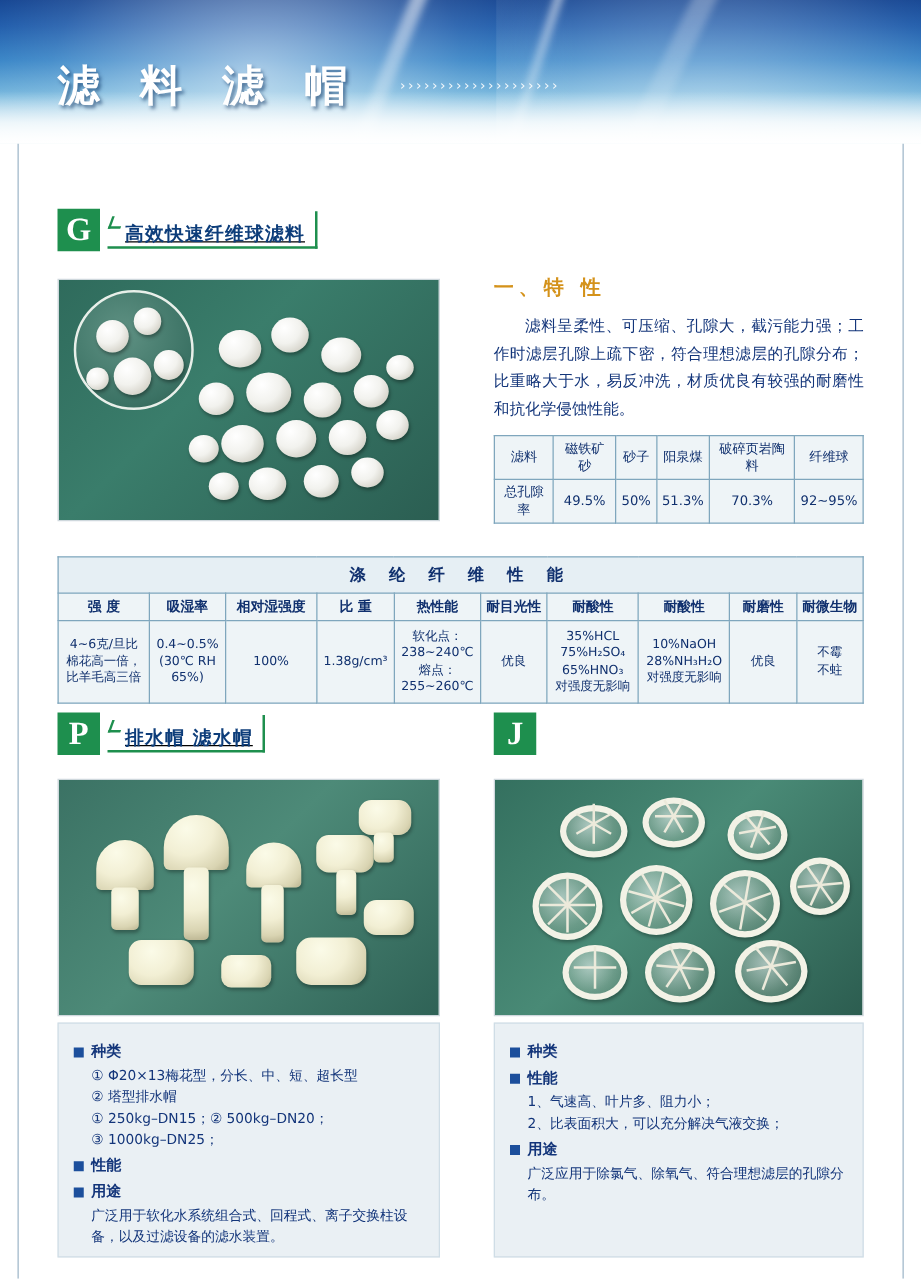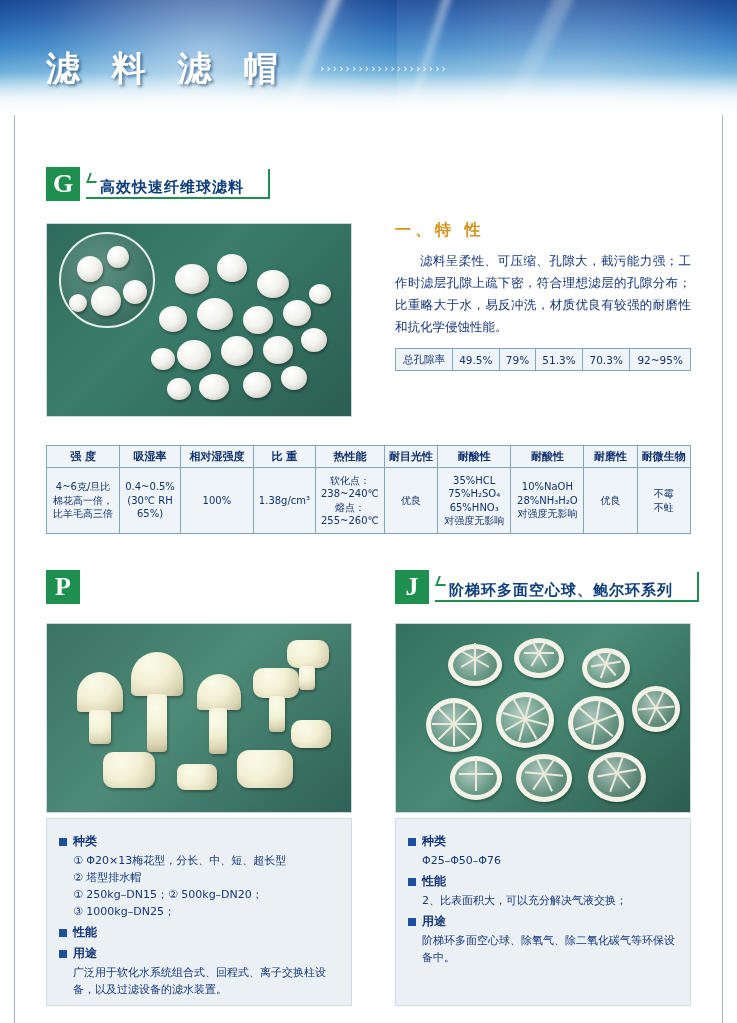--- a/index.html
+++ b/index.html
@@ -61,23 +61,23 @@
 
   
   .sec-head { position:absolute; display:flex; align-items:center; }
   .sec-letter {
     width:34px; height:34px; background:#1e8f4e; color:#ffffff;
     font-size:26px; font-weight:bold; font-family:"Liberation Serif", serif;
     display:flex; align-items:center; justify-content:center;
     line-height:1;
   }
   .sec-title-wrap {
-    position:relative; margin-left:6px; padding:0 24px 2px 14px;
+    position:relative; margin-left:6px; padding:0 8px 2px 14px;
     border-bottom:2px solid #1e8f4e; border-right:2px solid #1e8f4e;
-    height:30px; display:flex; align-items:flex-end;
+    height:30px; display:flex; align-items:flex-end;text-decoration:underline;
   }
   .sec-title {
     font-size:15px; font-weight:bold; color:#0d3d7a; letter-spacing:1px;
     font-family:"DejaVu Sans", sans-serif; line-height:1.1;
   }
   .tick {
     position:absolute; left:2px; top:4px; width:10px; height:10px;
     border-left:2px solid #1e8f4e; border-bottom:2px solid #1e8f4e;
     transform: skewX(-20deg);
   }
@@ -228,33 +228,44 @@
     <div class="ball" style="left:234px; top:142px; width:26px; height:24px;"></div>
     <div class="ball" style="left:120px; top:154px; width:24px; height:22px;"></div>
     <div class="ball" style="left:262px; top:60px; width:22px; height:20px;"></div>
   </div>
 
   <div class="feat-title">一、特  性</div>
   <div class="feat-body">滤料呈柔性、可压缩、孔隙大，截污能力强；工作时滤层孔隙上疏下密，符合理想滤层的孔隙分布；比重略大于水，易反冲洗，材质优良有较强的耐磨性和抗化学侵蚀性能。</div>
 
   <table class="tbl tbl1">
     <tbody>
+    <tr class="hdr">
+      <td>滤料</td>
+      <td>磁铁矿砂</td>
+      <td>砂子</td>
+      <td>阳泉煤</td>
+      <td>破碎页岩陶料</td>
+      <td>纤维球</td>
+    </tr>
     <tr>
       <td>总孔隙率</td>
       <td>49.5%</td>
-      <td>79%</td>
+      <td>50%</td>
       <td>51.3%</td>
       <td>70.3%</td>
       <td>92~95%</td>
     </tr>
   </tbody>
     </table>
 
   <table class="tbl tbl2">
     <tbody>
+        <tr class="cap-row">
+      <td colspan="10">涤  纶  纤  维  性  能</td>
+    </tr>
     <tr class="hdr">
       <td style="width:11%">强  度</td>
       <td style="width:9%">吸湿率</td>
       <td style="width:11%">相对湿强度</td>
       <td style="width:8%">比  重</td>
       <td style="width:10%">热性能</td>
       <td style="width:8%">耐目光性</td>
       <td style="width:11%">耐酸性</td>
       <td style="width:11%">耐酸性</td>
       <td style="width:8%">耐磨性</td>
@@ -278,28 +289,28 @@
 对强度无影响</td>
       <td style="white-space:pre-line">优良</td>
       <td style="white-space:pre-line">不霉
 不蛀</td>
     </tr>
   </tbody>
     </table>
 
   <div class="sec-head" style="left:46px; top:455px;">
     <div class="sec-letter">P</div>
+    <div class="sec-title-wrap">
+      <span class="tick"></span>
+      <span class="sec-title">排水帽  滤水帽</span>
+    </div>
   </div>
 
   <div class="sec-head" style="left:395px; top:455px;">
     <div class="sec-letter">J</div>
-    <div class="sec-title-wrap">
-      <span class="tick"></span>
-      <span class="sec-title">阶梯环多面空心球、鲍尔环系列</span>
-    </div>
   </div>
 
   <div class="photo photo-p">
     <div class="cap" style="left:30px; top:48px; width:46px; height:40px; border-radius:46px 46px 8px 8px;"></div>
     <div class="cap" style="left:42px; top:86px; width:22px; height:34px; border-radius:4px;"></div>
     <div class="cap" style="left:84px; top:28px; width:52px; height:44px; border-radius:52px 52px 10px 10px;"></div>
     <div class="cap" style="left:100px; top:70px; width:20px; height:58px; border-radius:4px;"></div>
     <div class="cap" style="left:150px; top:50px; width:44px; height:36px; border-radius:44px 44px 8px 8px;"></div>
     <div class="cap" style="left:162px; top:84px; width:18px; height:46px; border-radius:4px;"></div>
     <div class="cap" style="left:206px; top:44px; width:46px; height:30px; border-radius:10px;"></div>
@@ -387,27 +398,27 @@
       <span class="p-head-t">用途</span>
     </div>
     <div class="p-line">广泛用于软化水系统组合式、回程式、离子交换柱设备，以及过滤设备的滤水装置。</div>
   </div>
 
   <div class="panel panel-j">
     <div class="p-head">
       <span class="sq"></span>
       <span class="p-head-t">种类</span>
     </div>
-    <div class="p-line">Φ25–Φ50–Φ76</div>
 
     <div class="p-head">
       <span class="sq"></span>
       <span class="p-head-t">性能</span>
     </div>
+    <div class="p-line">1、气速高、叶片多、阻力小；</div>
     <div class="p-line">2、比表面积大，可以充分解决气液交换；</div>
 
     <div class="p-head">
       <span class="sq"></span>
       <span class="p-head-t">用途</span>
     </div>
-    <div class="p-line">阶梯环多面空心球、除氧气、除二氧化碳气等环保设备中。</div>
+    <div class="p-line">广泛应用于除氯气、除氧气、符合理想滤层的孔隙分布。</div>
   </div>
 </div>
 
 </body></html>

